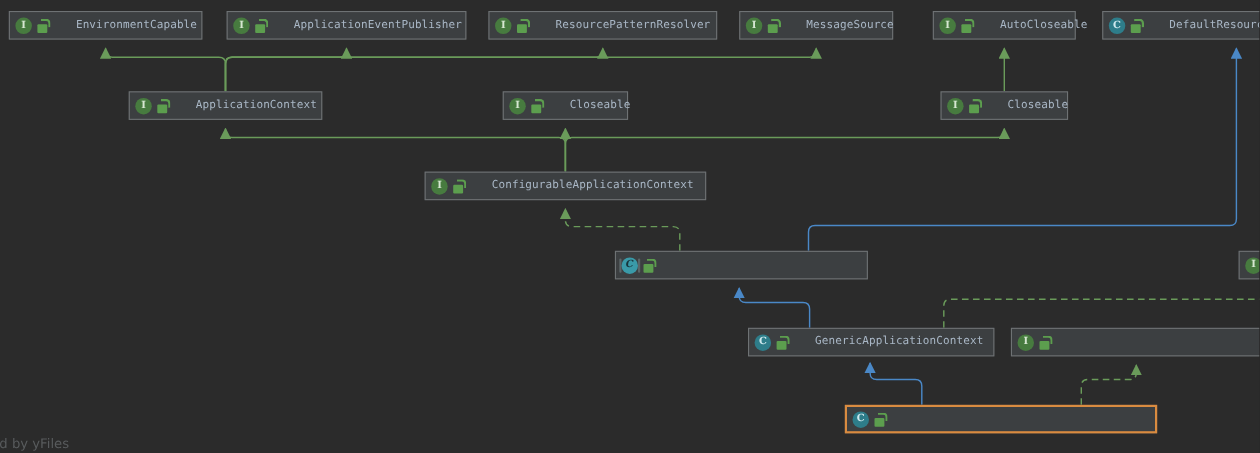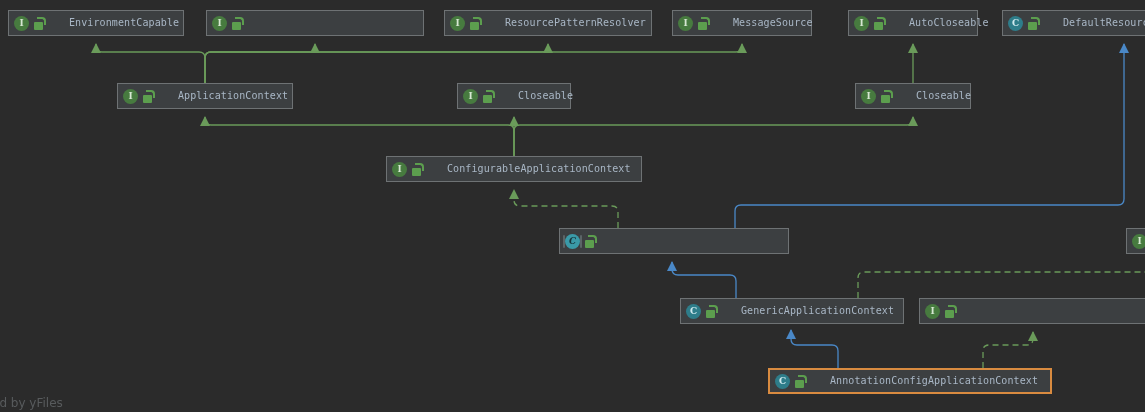--- a/index.html
+++ b/index.html
@@ -183,20 +183,21 @@
       <span class="node-label">EnvironmentCapable</span>
     </div>
     <div class="node" style="left: 206px; top: 10px; width: 218px;">
       <span class="type-icon icon-interface">
         <span class="circ">I</span>
       </span>
       <span class="lock-icon">
         <span class="shackle"></span>
         <span class="body"></span>
       </span>
+      <span class="node-label">ApplicationEventPublisher</span>
     </div>
     <div class="node" style="left: 444px; top: 10px; width: 208px;">
       <span class="type-icon icon-interface">
         <span class="circ">I</span>
       </span>
       <span class="lock-icon">
         <span class="shackle"></span>
         <span class="body"></span>
       </span>
       <span class="node-label">ResourcePatternResolver</span>
@@ -306,15 +307,14 @@
       </span>
     </div>
     <div class="node selected" style="left: 768px; top: 368px; width: 284px;">
       <span class="type-icon icon-class">
         <span class="circ">C</span>
       </span>
       <span class="lock-icon">
         <span class="shackle"></span>
         <span class="body"></span>
       </span>
-      <span class="node-label">AnnotationConfigApplicationContext</span>
     </div>
   </div>
 
 </body></html>

